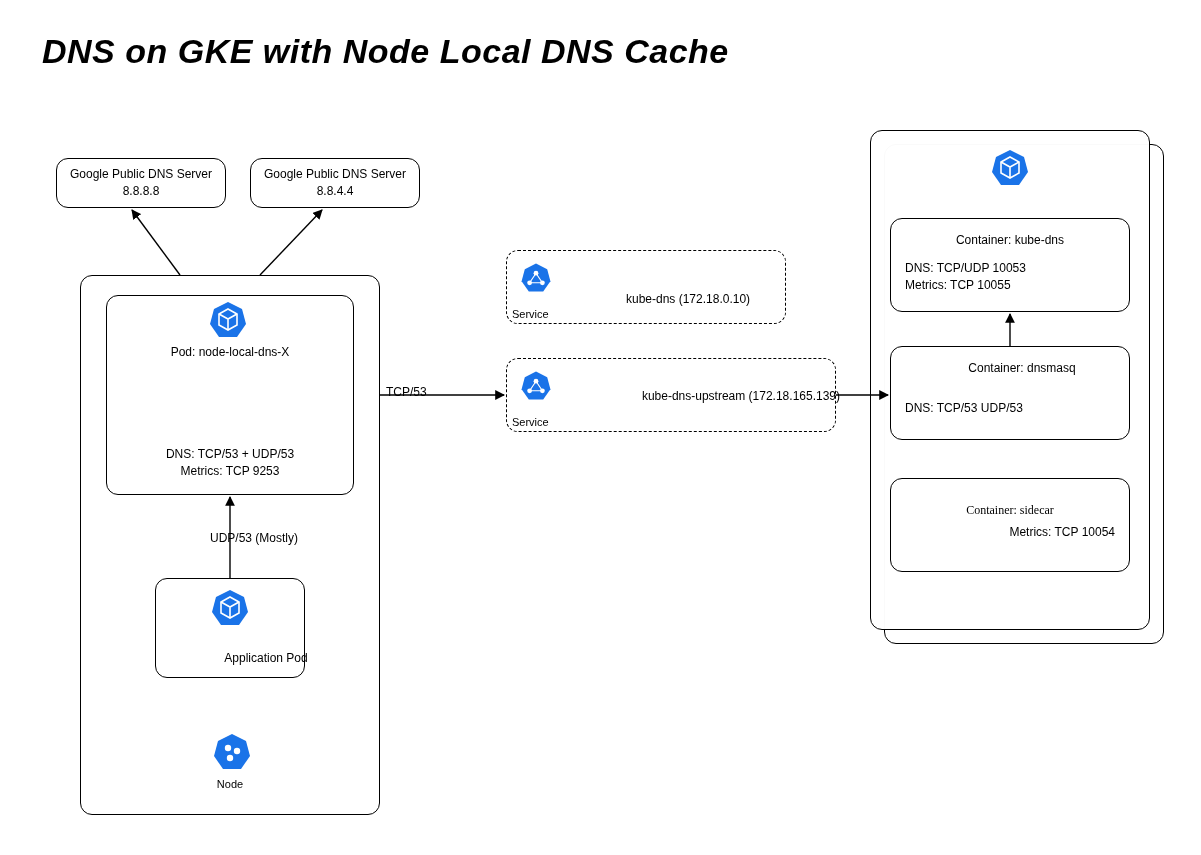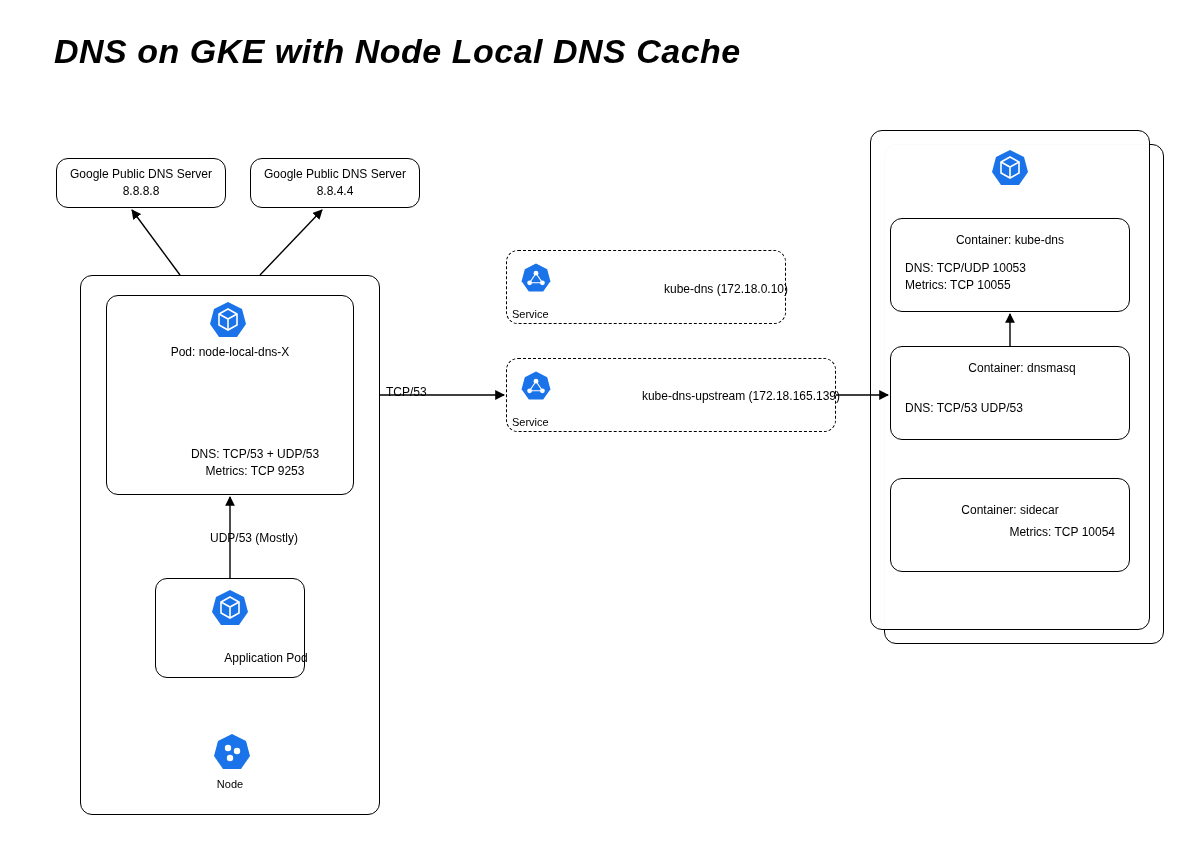--- a/index.html
+++ b/index.html
@@ -60,21 +60,21 @@
     font-size: 11px;
     text-align: center;
     width: 60px;
   }
 </style>
 </head>
 <body>
 
 <div class="canvas">
 
-  <div class="title" style="left:42px; top:32px;margin-left:12px;">DNS on GKE with Node Local DNS Cache</div>
+  <div class="title" style="left:42px; top:32px;">DNS on GKE with Node Local DNS Cache</div>
 
   <div class="box" style="left:56px; top:158px; width:170px; height:50px;"></div>
   <div class="txt" style="left:56px; top:166px; width:170px;">Google Public DNS Server
 8.8.8.8</div>
 
   <div class="box" style="left:250px; top:158px; width:170px; height:50px;"></div>
   <div class="txt" style="left:250px; top:166px; width:170px;">Google Public DNS Server
 8.8.4.4</div>
 
   <div class="box" style="left:80px; top:275px; width:300px; height:540px;"></div>
@@ -89,45 +89,45 @@
 
   <div class="box" style="left:884px; top:144px; width:280px; height:500px;"></div>
 
   <div class="box" style="left:870px; top:130px; width:280px; height:500px;"></div>
 
   <div class="box" style="left:890px; top:218px; width:240px; height:94px;"></div>
   <div class="box" style="left:890px; top:346px; width:240px; height:94px;"></div>
   <div class="box" style="left:890px; top:478px; width:240px; height:94px;"></div>
 
   <div class="txt" style="left:106px; top:344px; width:248px;">Pod: node-local-dns-X</div>
-  <div class="txt" style="left:106px; top:446px; width:248px;padding-left:25px;">DNS: TCP/53 + UDP/53
+  <div class="txt" style="left:106px; top:446px; width:248px;">DNS: TCP/53 + UDP/53
 Metrics: TCP 9253</div>
 
   <div class="txt" style="left:155px; top:650px; width:150px;margin-left:36px;">Application Pod</div>
 
   <div class="icon-label" style="left:200px; top:778px;">Node</div>
 
   <div class="txt" style="left:210px; top:530px; width:150px; text-align:left;">UDP/53 (Mostly)</div>
   <div class="txt" style="left:386px; top:384px; width:80px; text-align:left;">TCP/53</div>
 
-  <div class="txt" style="left:580px; top:281px; width:200px; text-align:center;padding-left:46px;">kube-dns (172.18.0.10)</div>
+  <div class="txt" style="left:580px; top:291px; width:200px; text-align:left;padding-left:46px;">kube-dns (172.18.0.10)</div>
   <div class="icon-label" style="left:512px; top:308px; text-align:left;">Service</div>
 
   <div class="txt" style="left:580px; top:388px; width:260px; text-align:right;">kube-dns-upstream (172.18.165.139)</div>
   <div class="icon-label" style="left:512px; top:416px; text-align:left;">Service</div>
 
 
   <div class="txt" style="left:890px; top:232px; width:240px;">Container: kube-dns</div>
   <div class="txt" style="left:905px; top:260px; width:210px; text-align:left;">DNS: TCP/UDP 10053
 Metrics: TCP 10055</div>
 
   <div class="txt" style="left:890px; top:360px; width:264px;">Container: dnsmasq</div>
   <div class="txt" style="left:905px; top:400px; width:210px; text-align:left;">DNS: TCP/53 UDP/53</div>
 
-  <div class="txt" style="left:890px; top:502px; width:240px;">Container: sidecar</div>
+  <div class="txt" style="left:890px; top:502px; width:240px;font-family:Liberation Serif, serif;">Container: sidecar</div>
   <div class="txt" style="left:905px; top:524px; width:210px; text-align:right;">Metrics: TCP 10054</div>
 
   <svg class="hept" style="left:208px; top:300px;" viewBox="0 0 40 40">
     <polygon points="20,2 34,9 38,24 29,37 11,37 2,24 6,9" fill="#1a73e8"></polygon>
     <path d="M20 9 L29 14 L29 25 L20 30 L11 25 L11 14 Z" fill="none" stroke="#fff" stroke-width="1.6"></path>
     <path d="M11 14 L20 19 L29 14 M20 19 L20 30" fill="none" stroke="#fff" stroke-width="1.6"></path>
   </svg>
 
   <svg class="hept" style="left:210px; top:588px;" viewBox="0 0 40 40">
     <polygon points="20,2 34,9 38,24 29,37 11,37 2,24 6,9" fill="#1a73e8"></polygon>

